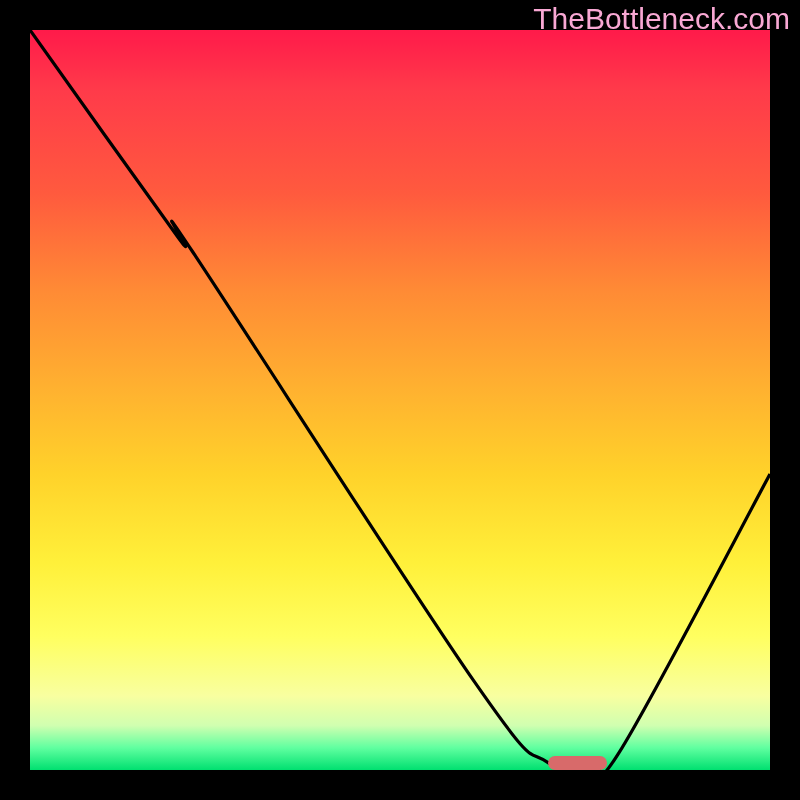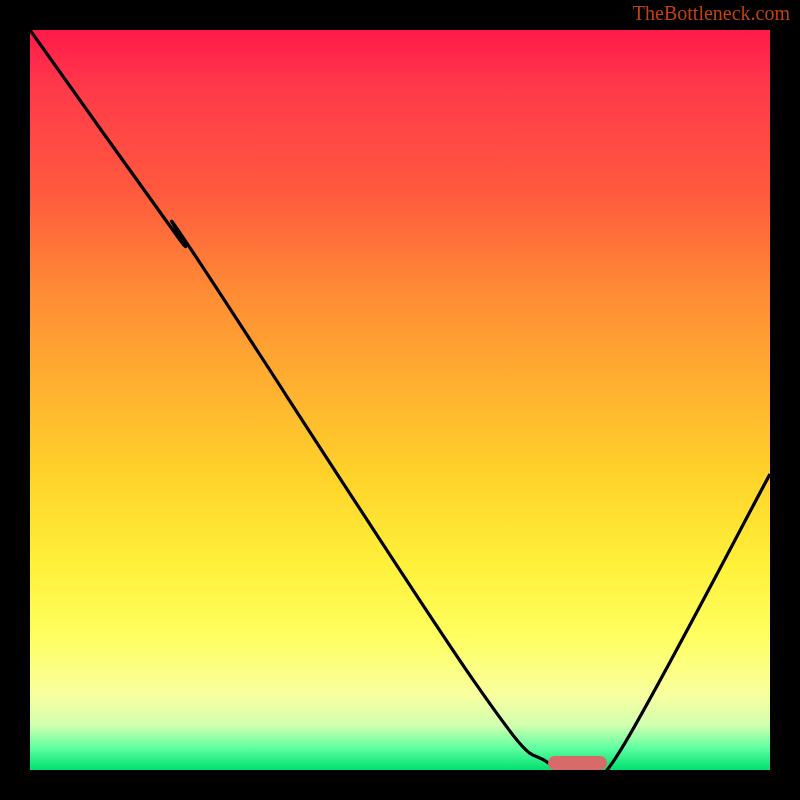--- a/index.html
+++ b/index.html
@@ -8,24 +8,23 @@
     width: 800px;
     height: 800px;
     background: #000;
     position: relative;
     font-family: Arial, Helvetica, sans-serif;
   }
   .watermark {
     position: absolute;
     top: 2px;
     right: 10px;
-    color: #c2410c;
-    font-size: 20px;
+    color: #f9a8d4;
+    font-size: 30px;
     z-index: 10;
-    font-family: Liberation Serif, serif;
   }
   .plot-area {
     position: absolute;
     left: 30px;
     top: 30px;
     width: 740px;
     height: 740px;
     background: linear-gradient(to bottom,
       #ff1a4a 0%,
       #ff3a4a 8%,

